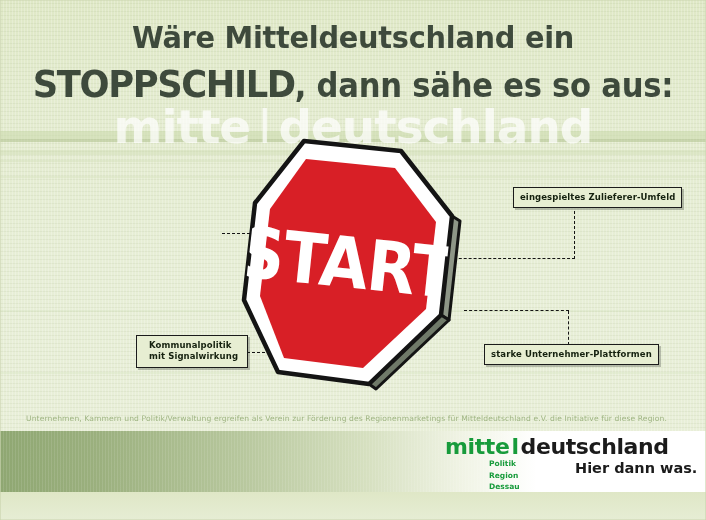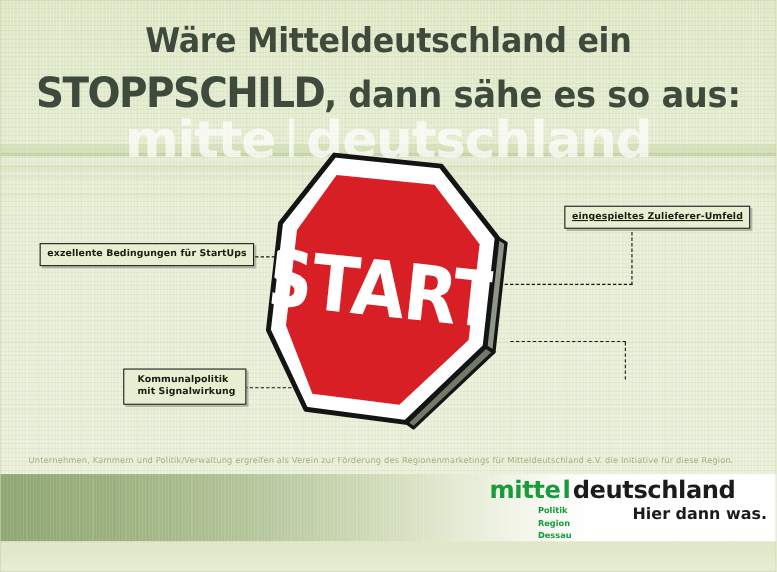--- a/index.html
+++ b/index.html
@@ -59,22 +59,22 @@
     background:#e7eed2;
     border:1.5px solid #1b1b1b;
     box-shadow:2px 2px 0 rgba(40,45,35,.28);
     color:#15210f;
     font-family:"DejaVu Sans", sans-serif;
     font-size:8.5px;font-weight:700;letter-spacing:.1px;
     padding:4px 6px;line-height:1.35;
     white-space:nowrap;
   }
   #callout-startups{left:36px;top:221px;}
-  #callout-zulieferer{left:513px;top:187px;text-decoration:underline;}
-  #callout-kommunal{left:112px;top:335px;white-space:normal;width:92px;padding-left:12px;}
+  #callout-zulieferer{left:513px;top:187px;}
+  #callout-kommunal{left:136px;top:335px;white-space:normal;width:92px;padding-left:12px;}
   #callout-plattformen{left:484px;top:344px;}
 
   
   .dash{position:absolute;z-index:4;}
   .dash-h{
     height:0;border-top:1.6px dashed #141414;
   }
   .dash-v{
     width:0;border-left:1.6px dashed #141414;
   }
@@ -167,33 +167,33 @@
       <polygon points="66,4 163,14 214,79 203,178 131,247 40,235 6,163 17,66" fill="#ffffff" stroke="#141414" stroke-width="4.5" stroke-linejoin="round"></polygon>
 
       <polygon points="68,22 157,31 198,85 188,172 125,231 46,221 22,159 32,72" fill="#d81f26"></polygon>
 
       <g clip-path="url(#octclip)">
         <text x="106" y="150" text-anchor="middle" transform="rotate(6 106 150)" fill="#ffffff" font-family="DejaVu Sans, sans-serif" font-weight="700" font-size="70" letter-spacing="-1" style="font-stretch:condensed;">START</text>
       </g>
     </svg>
   </div>
 
-  <div class="callout" id="callout-startups">
-    <span>exzellente Bedingungen für StartUps</span>
-  </div>
 
   <div class="callout" id="callout-zulieferer">
     <span>eingespieltes Zulieferer-Umfeld</span>
   </div>
 
   <div class="callout" id="callout-kommunal">
     <div>Kommunalpolitik</div>
     <div>mit Signalwirkung</div>
   </div>
 
+  <div class="callout" id="callout-plattformen">
+    <span>starke Unternehmer-Plattformen</span>
+  </div>
 
   <div id="footer-text">Unternehmen, Kammern und Politik/Verwaltung ergreifen als Verein zur Förderung des Regionenmarketings für Mitteldeutschland e.V. die Initiative für diese Region.</div>
 
   <div id="footer-band"></div>
 
   <div id="logo">
     <div id="logo-main">
       <span id="logo-mitte">mitte</span><span id="logo-bar">l</span><span id="logo-deutschland">deutschland</span>
     </div>
     <div id="logo-cities">

